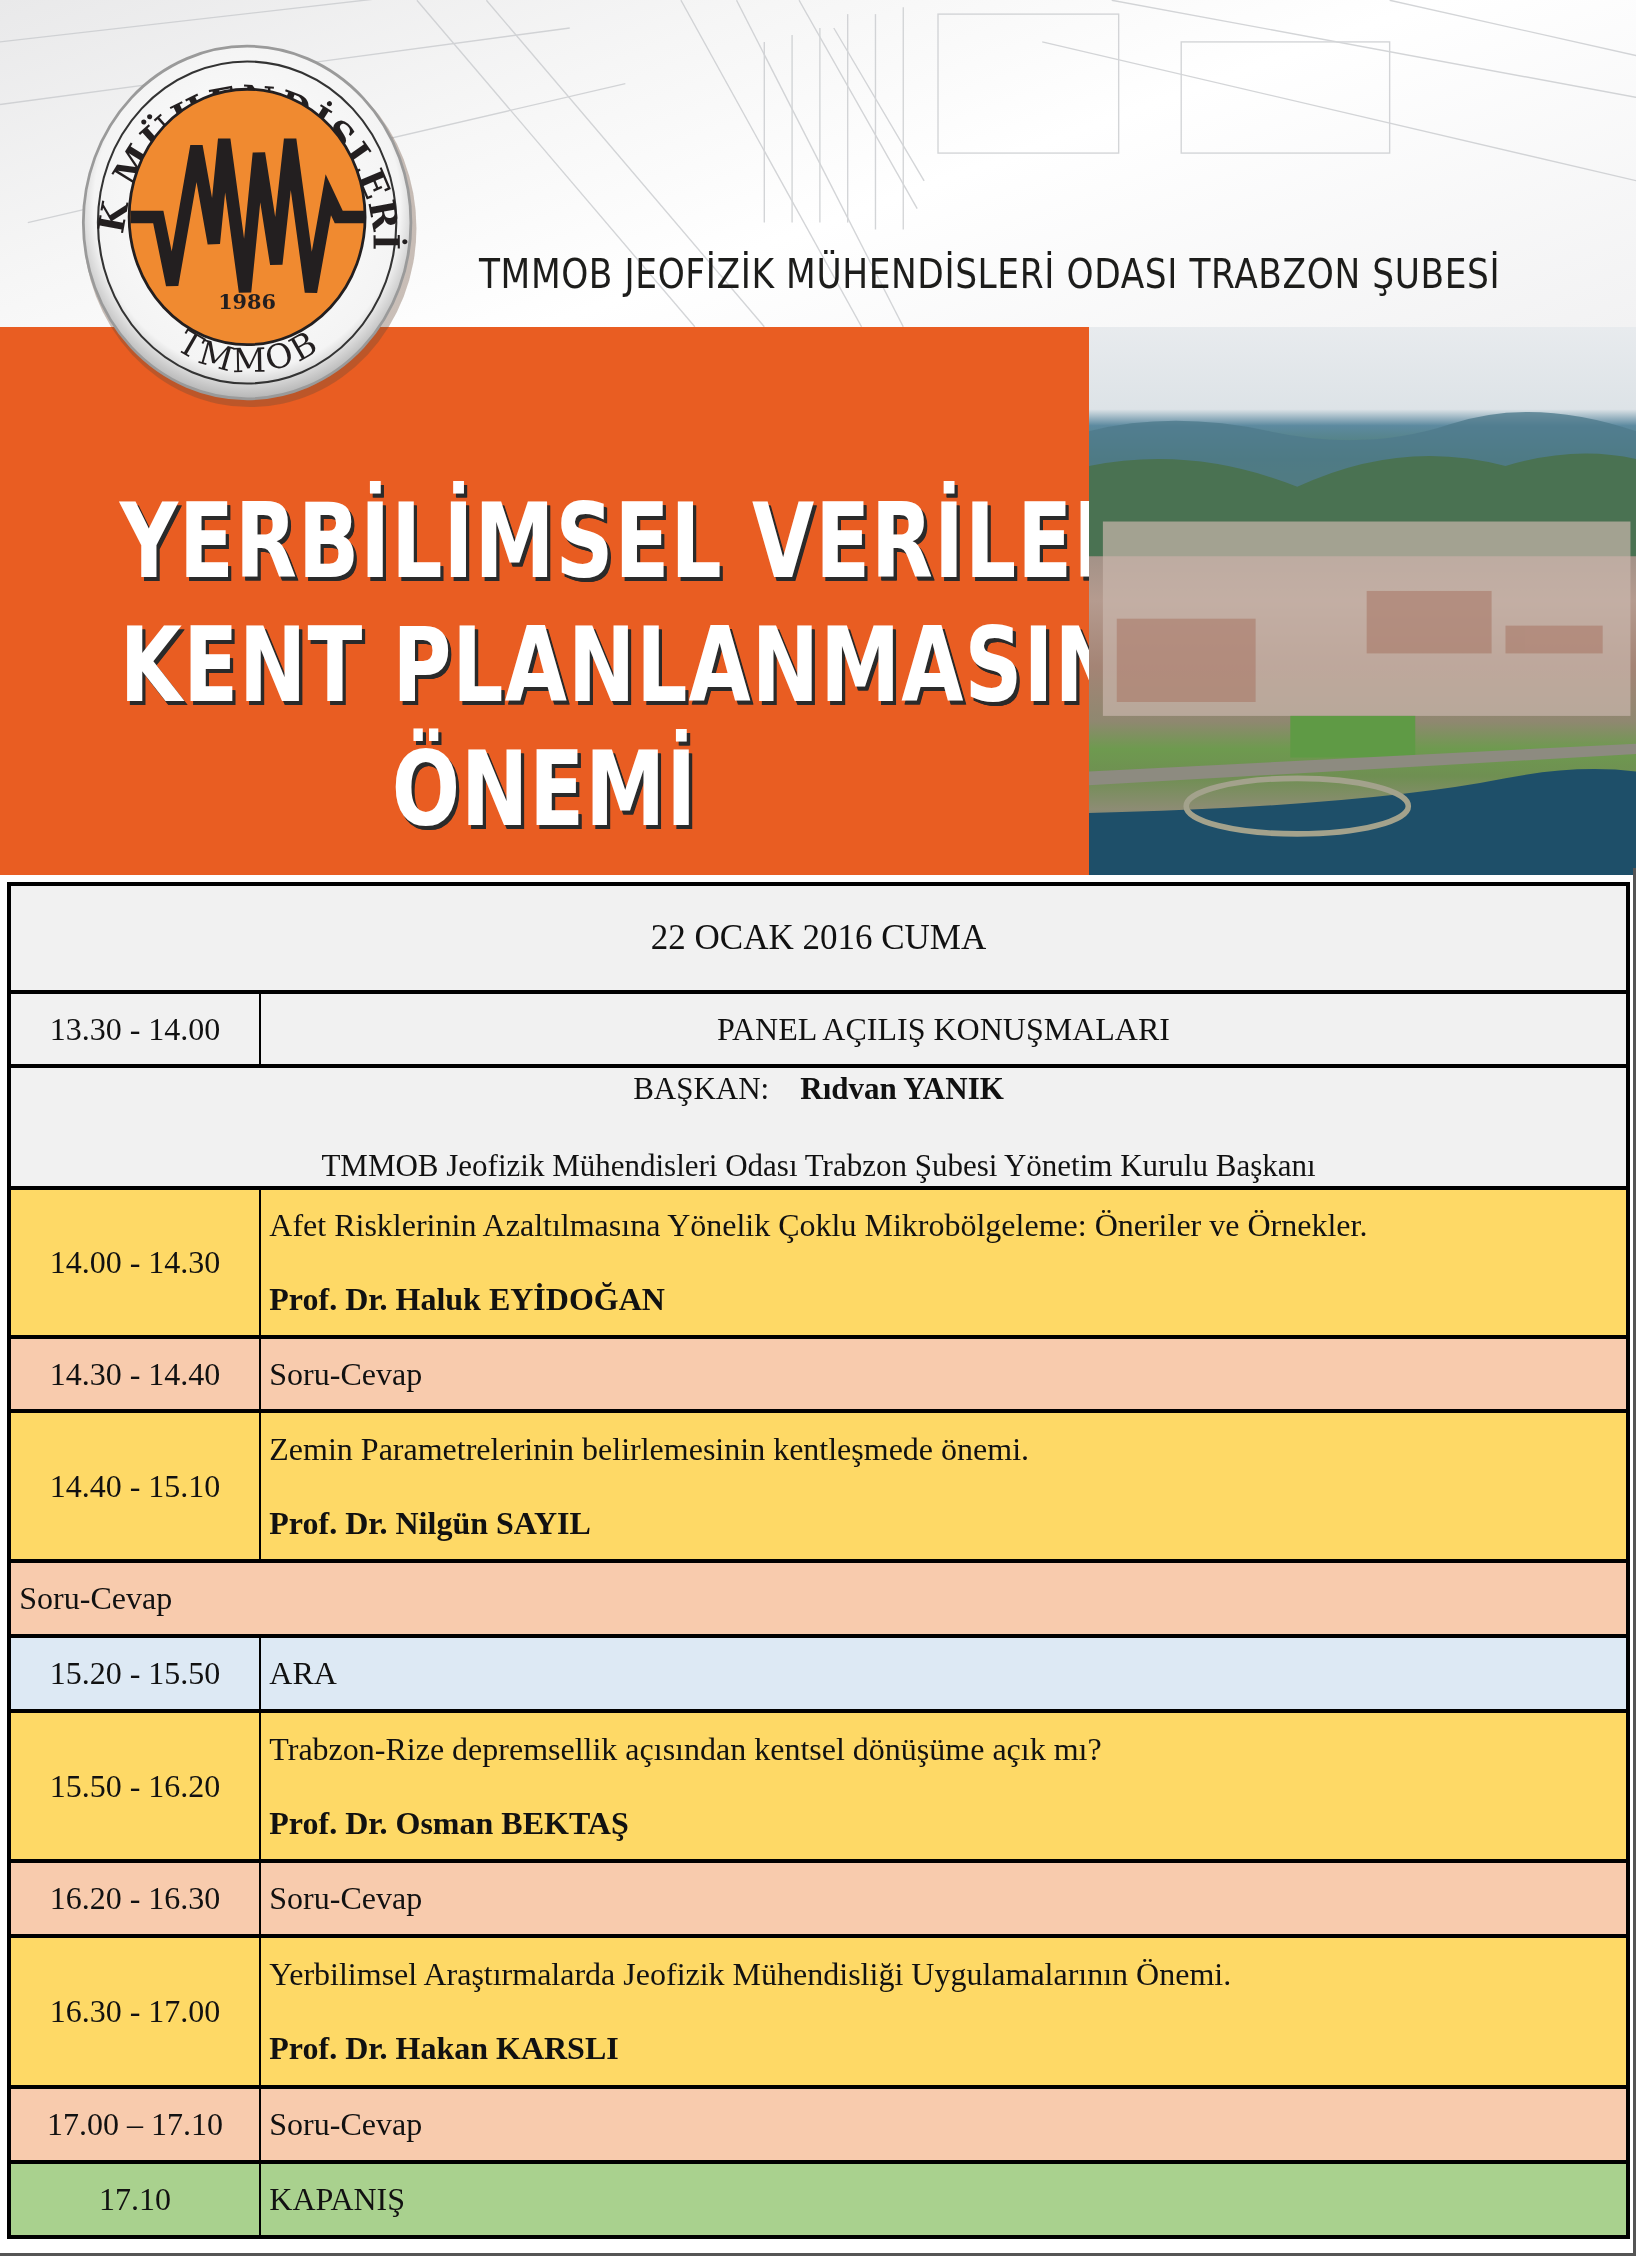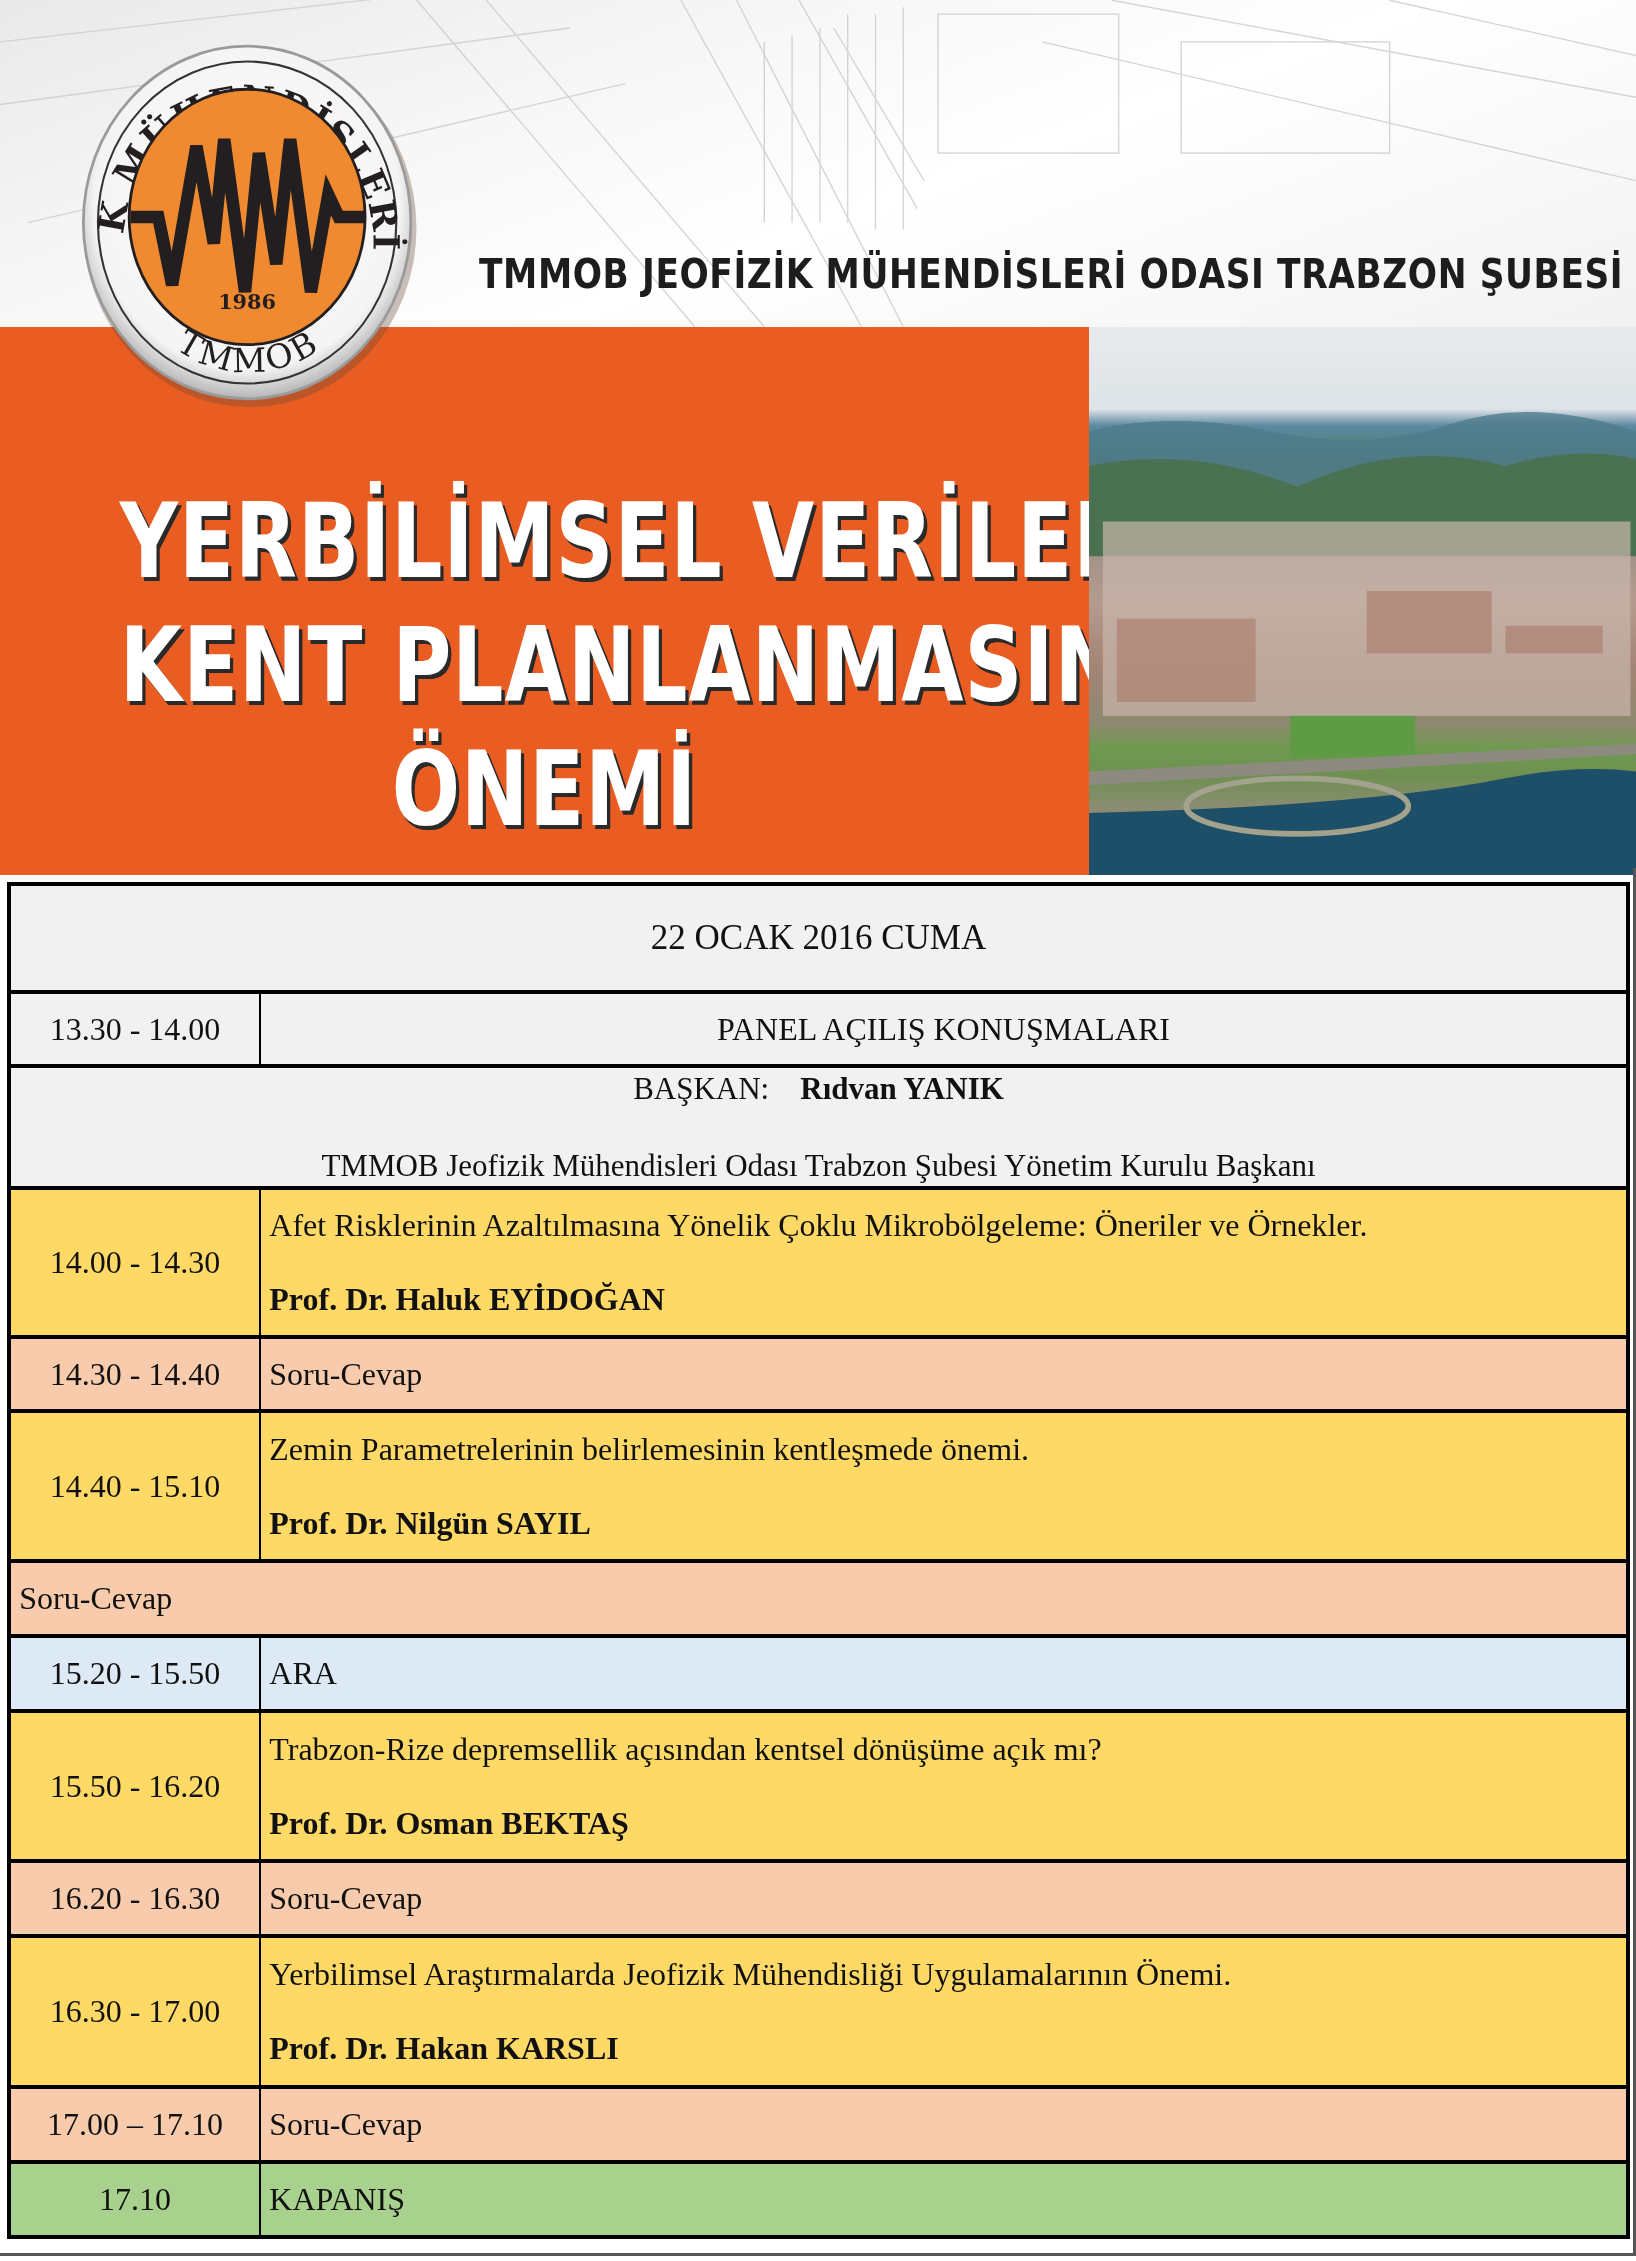--- a/index.html
+++ b/index.html
@@ -1,20 +1,20 @@
 <!DOCTYPE html>
 <html style="font-size:11px"><head>
 <meta charset="utf-8">
 <style>
   html, body { margin:0; padding:0; }
   body { width:1637px; height:2261px; background:#ffffff; position:relative; overflow:hidden; font-family:"Liberation Serif", serif; }
 
   
   .hdr { position:absolute; left:0; top:0; width:1637px; height:356px; background:
-      linear-gradient(160deg,#e9e9ea 0%,#f6f6f6 30%,#ffffff 55%,#f1f1f2 100%); overflow:hidden;font-weight:bold; }
+      linear-gradient(160deg,#e9e9ea 0%,#f6f6f6 30%,#ffffff 55%,#f1f1f2 100%); overflow:hidden; }
   .blueprint { position:absolute; inset:0; }
   .org-name { position:absolute; left:479px; top:251px; font-family:"DejaVu Sans", sans-serif; font-size:40px; letter-spacing:0.7px; color:#1d1d1b; transform:scaleX(0.86); transform-origin:left center; white-space:nowrap; }
 
   .banner { position:absolute; left:0; top:327px; width:1089px; height:548px; background:#e95d22; }
   .title { position:absolute; left:0; top:479px; width:1089px; text-align:center; font-family:"DejaVu Sans", sans-serif; font-weight:bold; color:#ffffff; font-size:103px; line-height:124px; letter-spacing:1.4px; text-shadow:3.5px 3.5px 0 #2a2a2a, 4.2px 4.2px 0 #2a2a2a; transform:scaleX(0.78); }
   .title div { white-space:nowrap; }
 
   .photo { position:absolute; left:1089px; top:327px; width:547px; height:548px; overflow:hidden;
     background:linear-gradient(180deg,#e8ebee 0%,#dde3e7 15%,#5d8aa0 18%,#4d7b6b 24%,#5f7e58 30%,#9b8e84 38%,#b59b8f 50%,#a48475 62%,#8f8870 72%,#6e9a4f 77%,#6f8f52 82%,#8d8c74 88%,#6f7b70 91%,#2e5f74 94%,#1e4f69 100%); }
 

